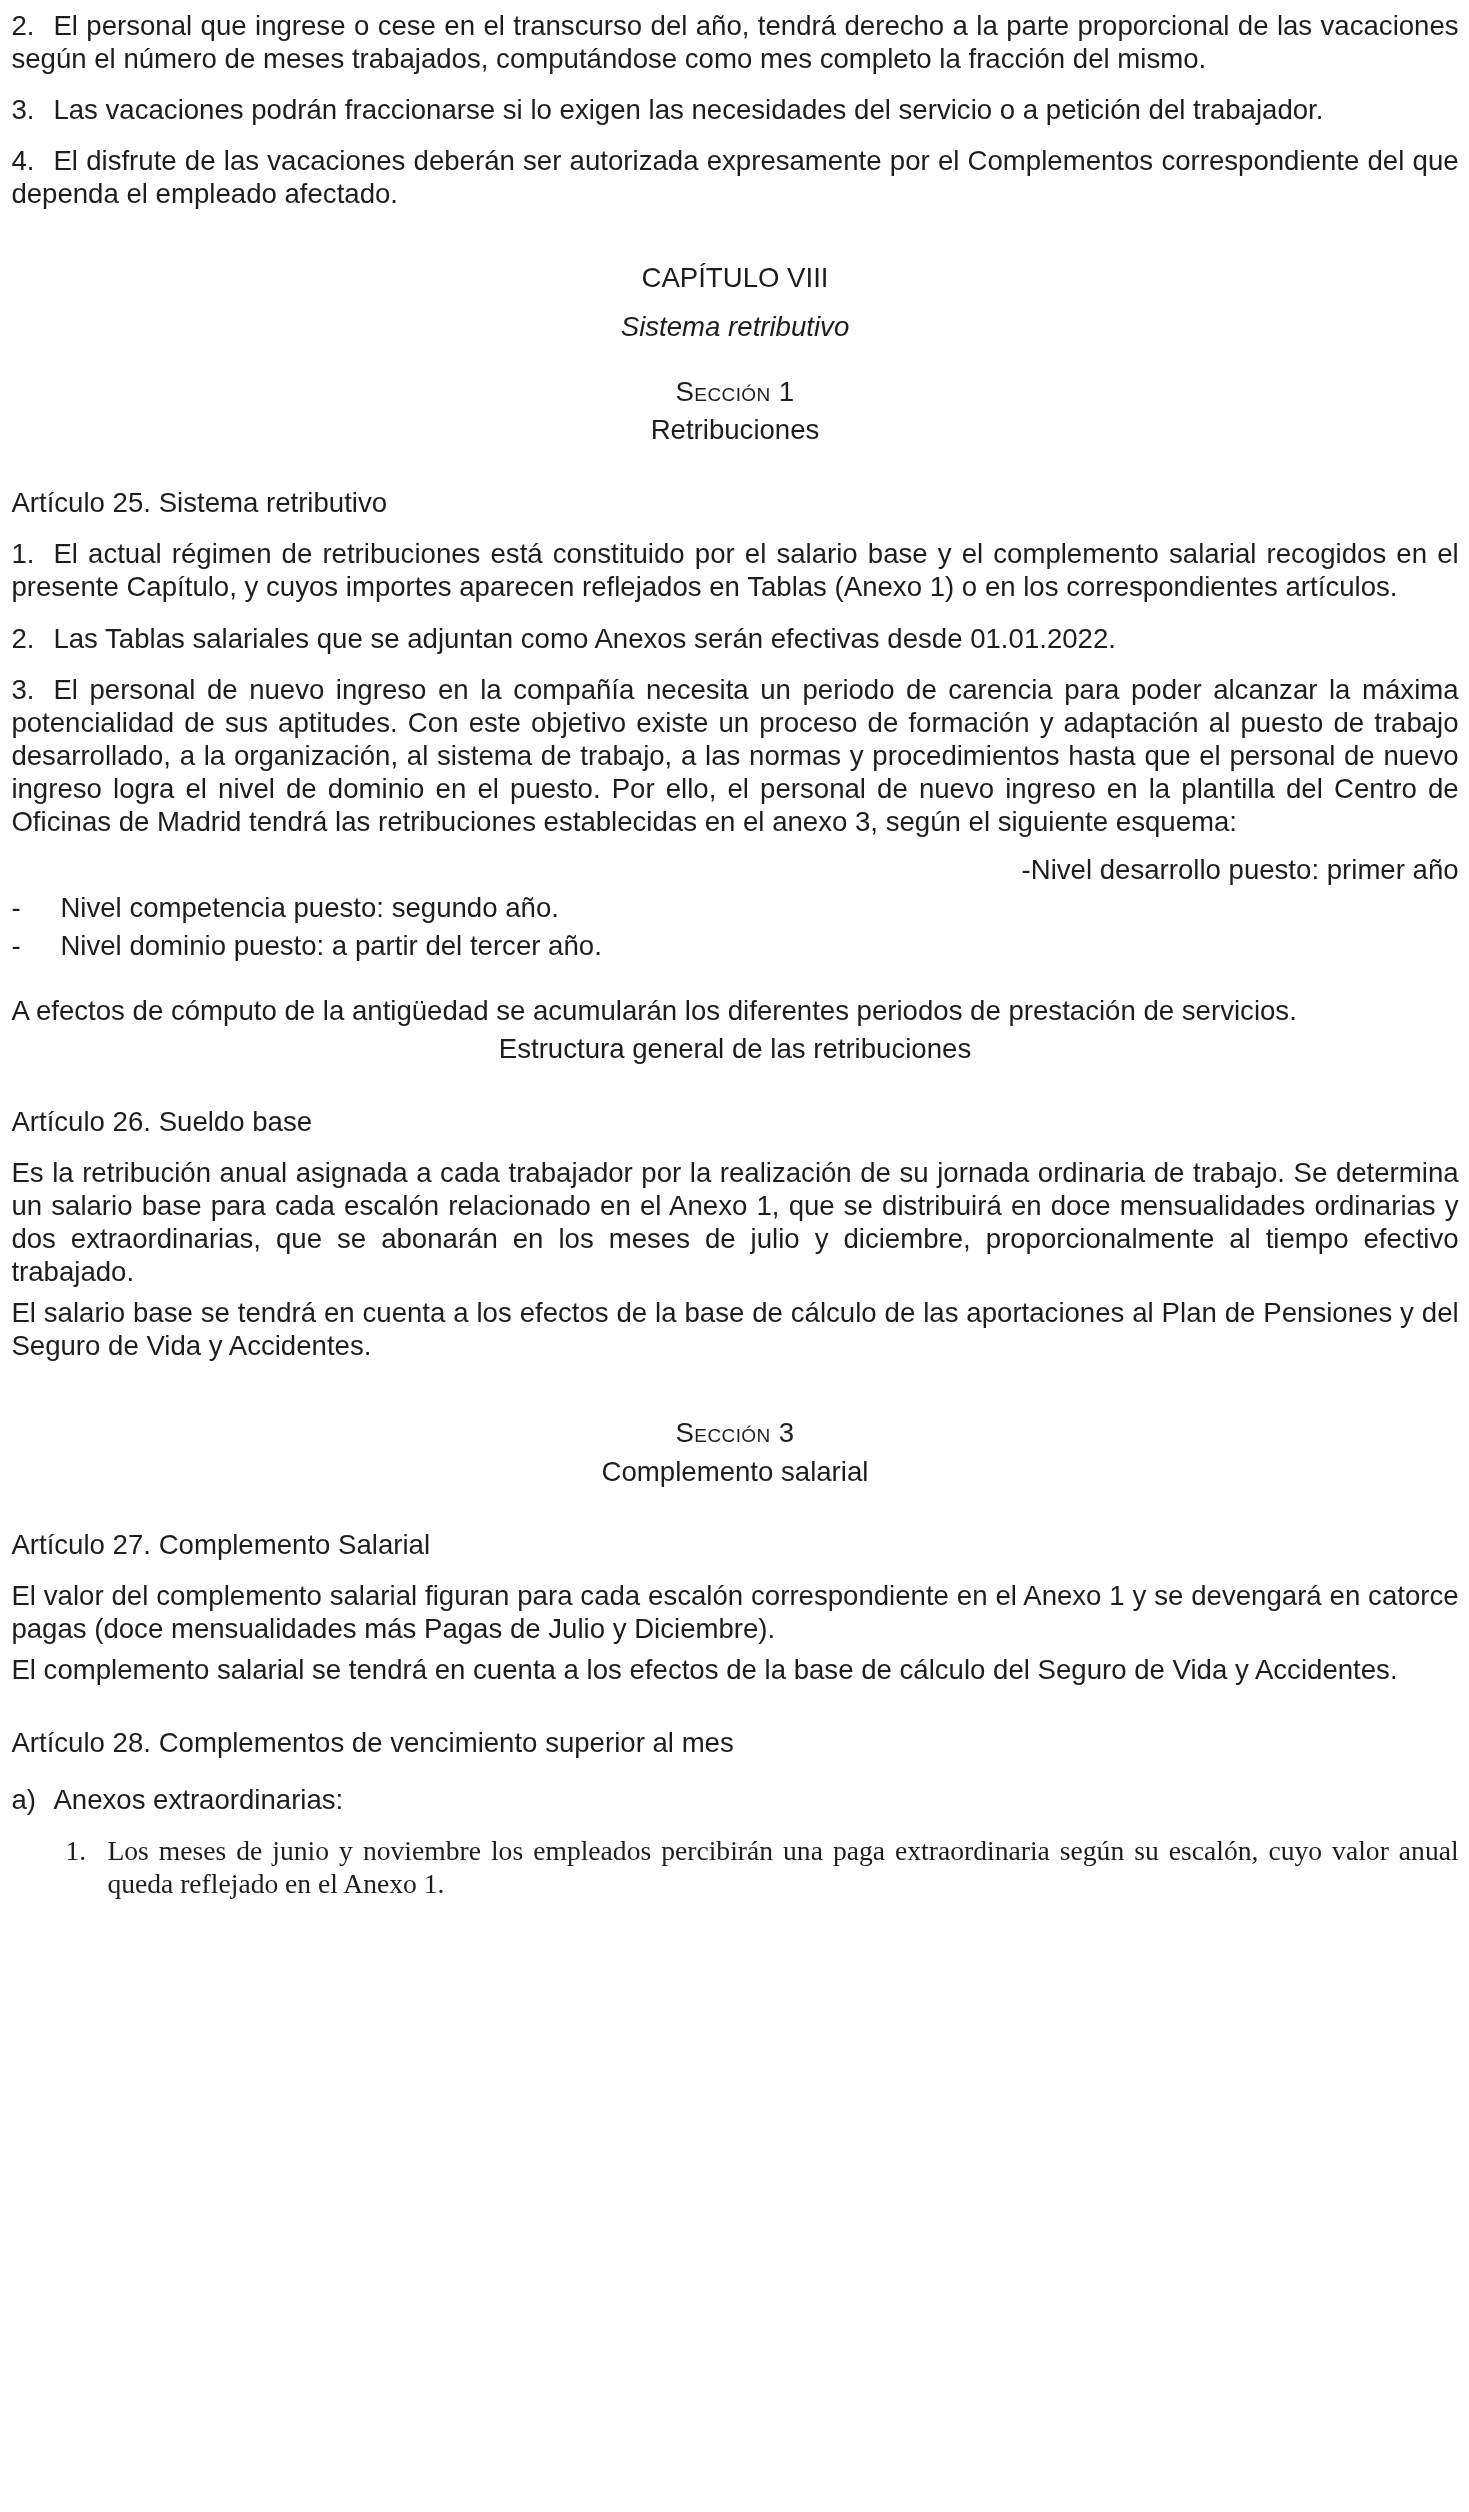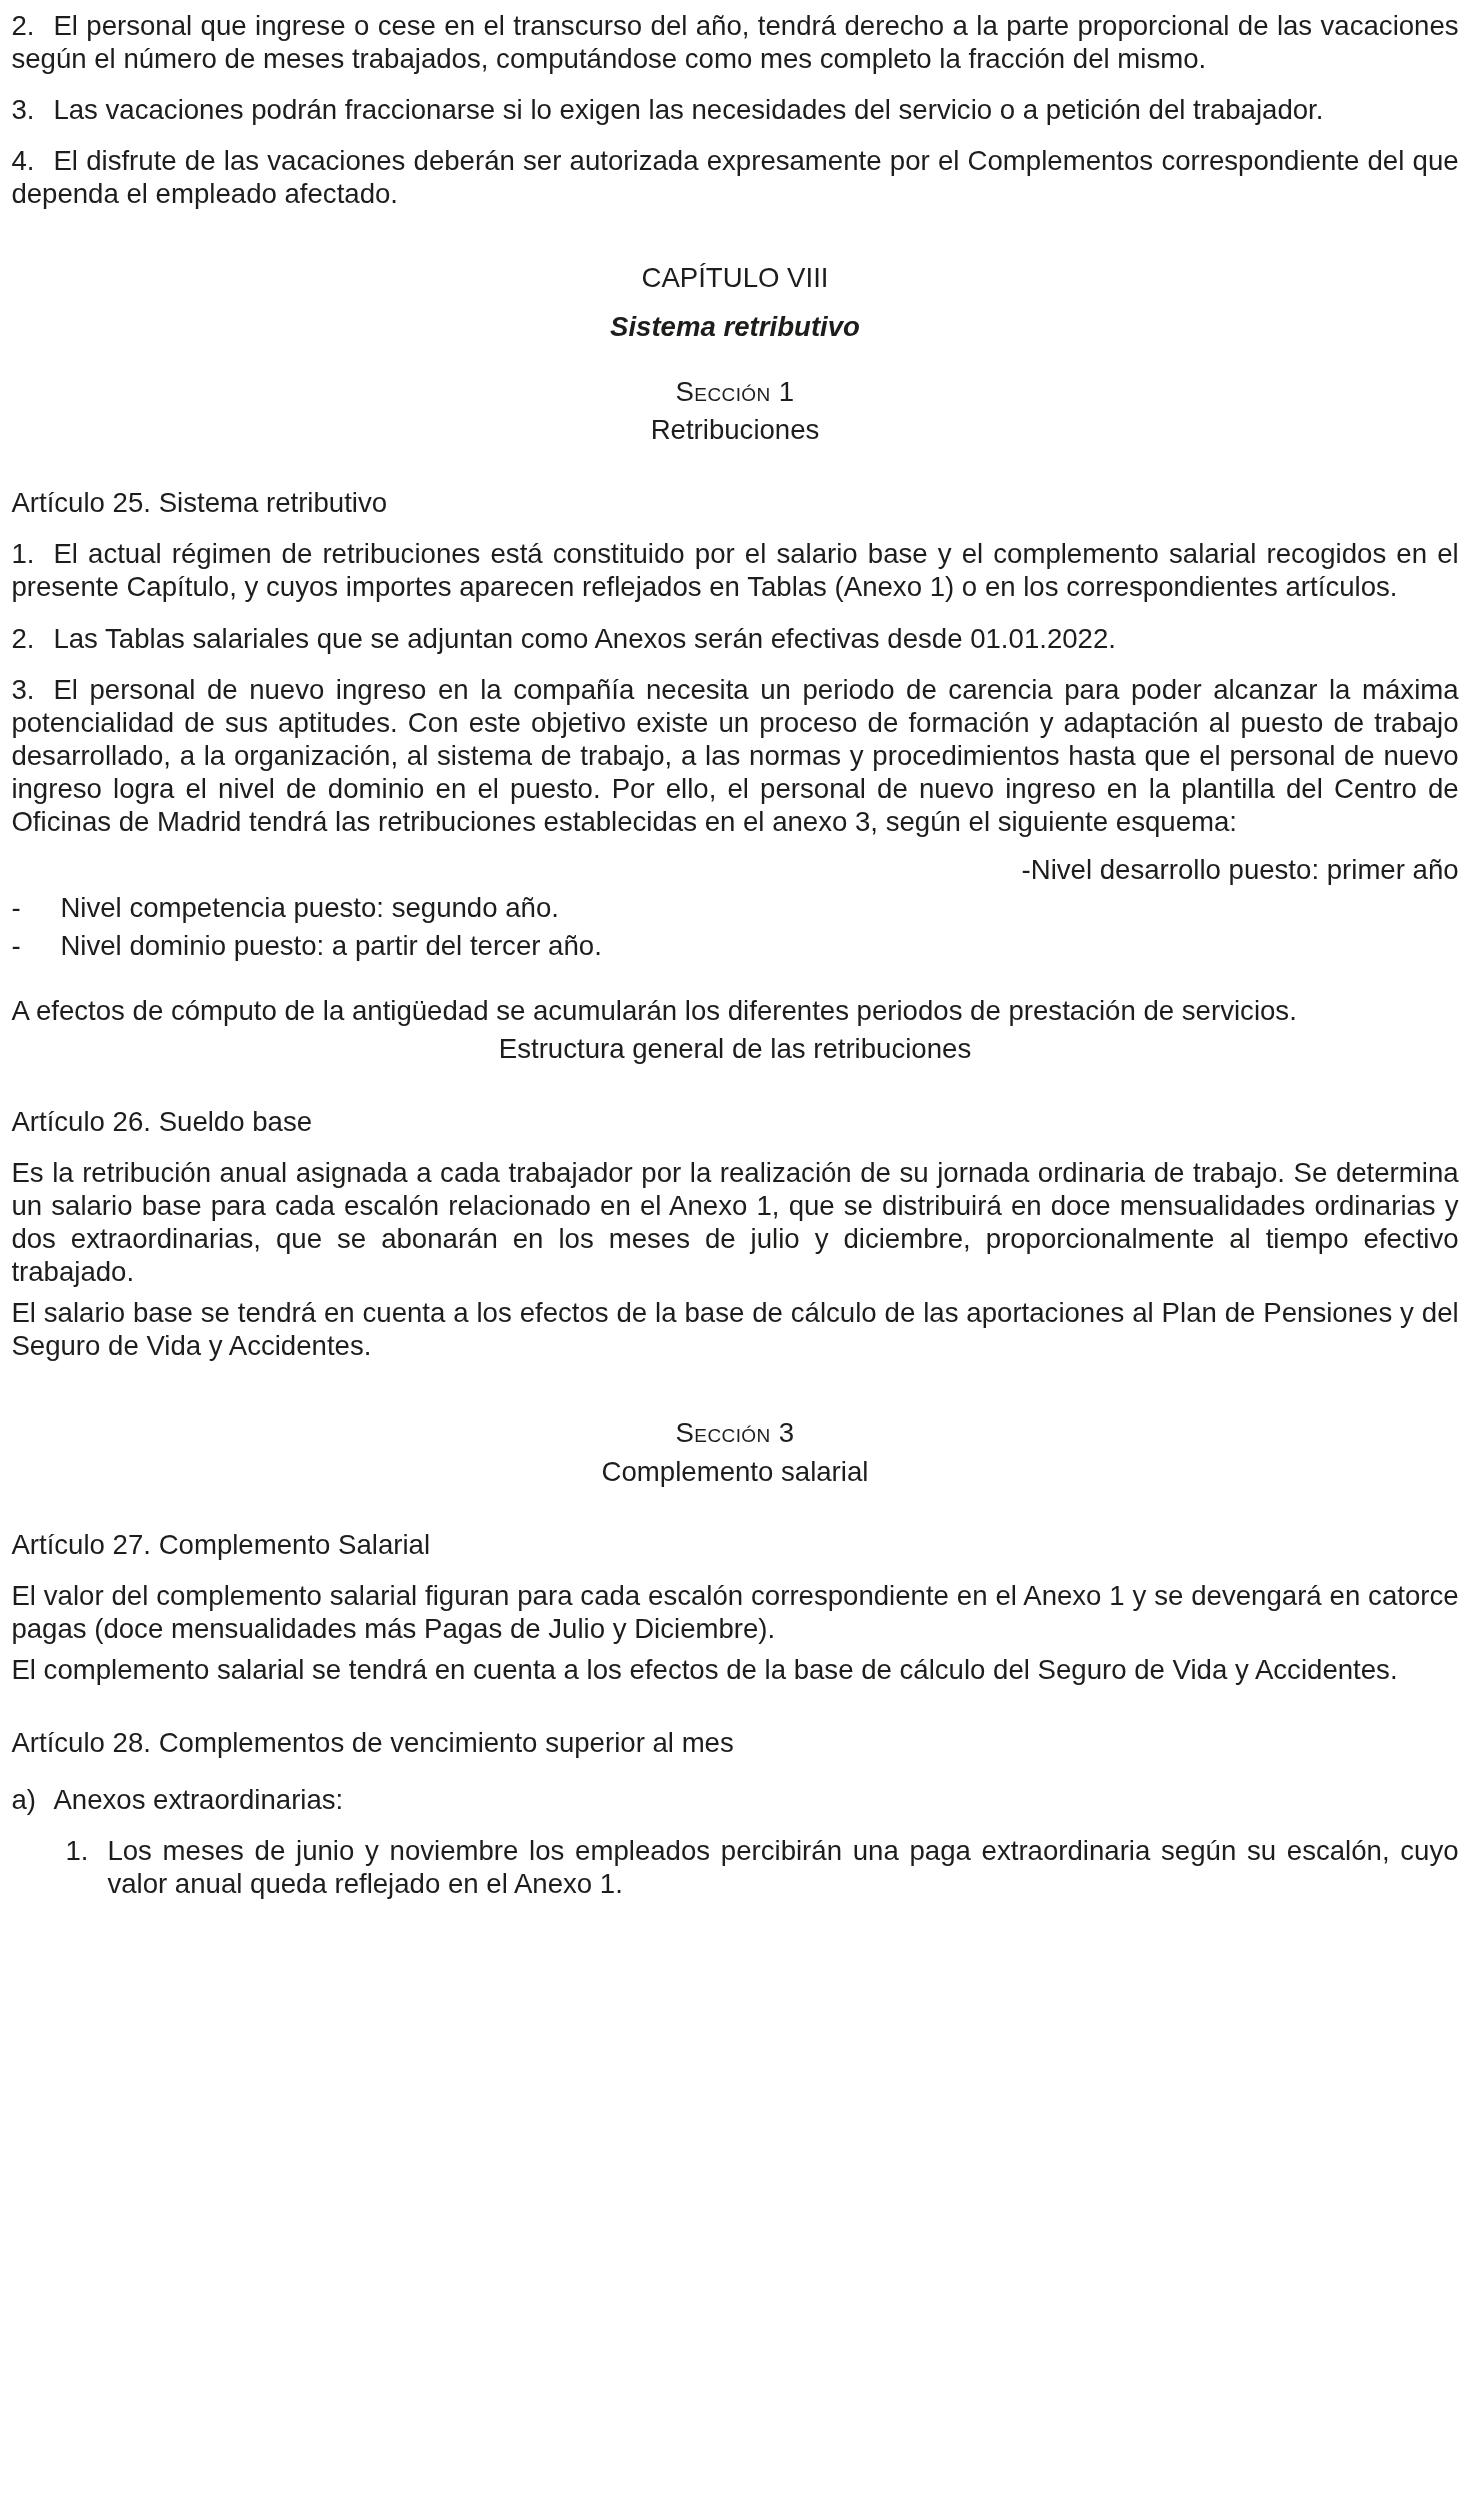--- a/index.html
+++ b/index.html
@@ -21,32 +21,32 @@
   .justify { text-align: justify; }
   .center  { text-align: center; }
   .italic  { font-style: italic; }
   .bold    { font-weight: normal; }
   .smallcaps { font-variant: small-caps; letter-spacing: 0.4px; }
 
   .num   { display: inline-block; min-width: 42px; }
   .dash  { display: inline-block; min-width: 49px; }
   .alpha { display: inline-block; min-width: 42px; }
 
-  .sub-clause { margin-left: 54px; padding-left: 42px; text-indent: -42px; }
+  .sub-clause { margin-left: 54px; padding-left: 42px; text-indent: -42px; font-family: Liberation Serif, serif; }
   .num-sm { display: inline-block; min-width: 42px; text-indent: 0; }
 
   .gap-0   { margin-top: 8px; }
   .gap-xs  { margin-top: 5.2px; }
   .gap-sm  { margin-top: 18.4px; }
   .gap-a   { margin-top: 23.6px; }
   .gap-md  { margin-top: 31.5px; }
   .gap-lg  { margin-top: 40px; }
   .gap-xl  { margin-top: 54px; }
   .gap-chapter  { margin-top: 51px; }
-  .gap-subtitle { margin-top: 15.7px; font-weight: bold; }
+  .gap-subtitle { margin-top: 15.7px; }
   .gap-dash     { margin-top: 5.2px; }
   .gap-dash-first { margin-top: 15px; text-align: right; }
 </style>
 </head>
 <body>
 
 <div class="page">
 
   <p class="para justify"><span class="num">2.</span><span>El personal que ingrese o cese en el transcurso del año, tendrá derecho a la parte proporcional de las vacaciones según el número de meses trabajados, computándose como mes completo la fracción del mismo.</span></p>
 

